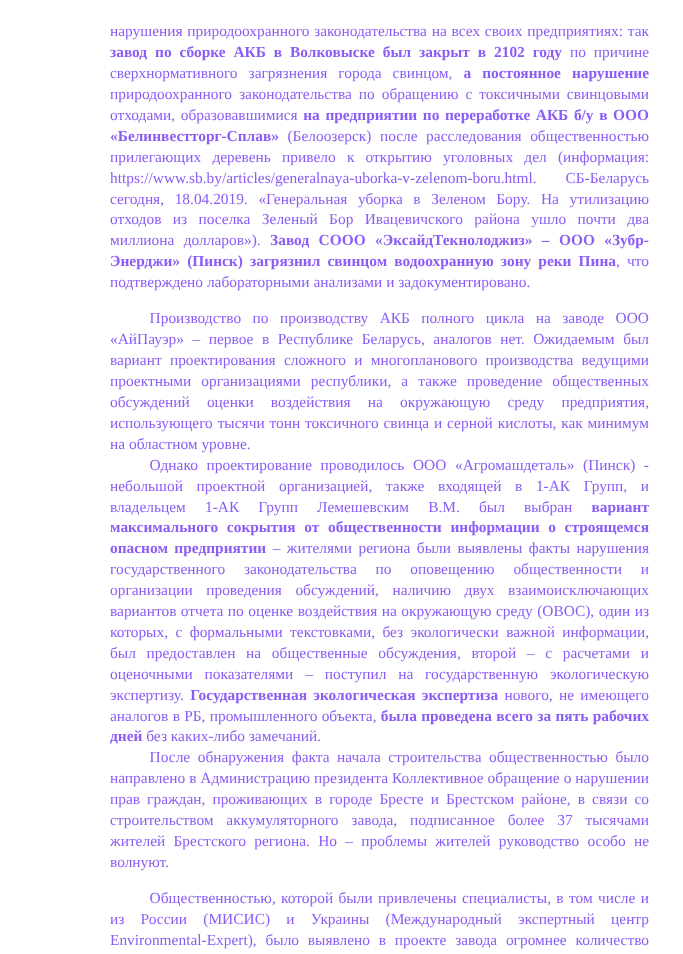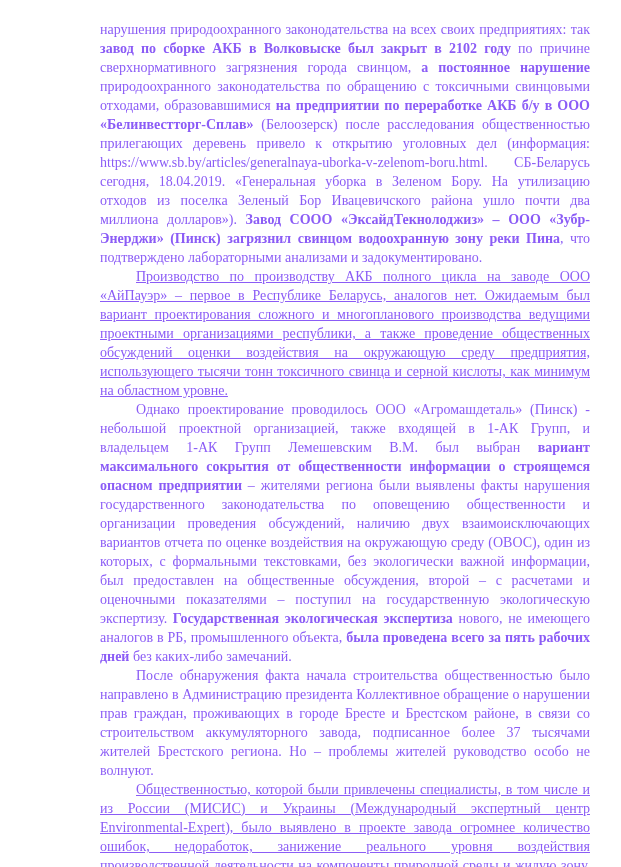--- a/index.html
+++ b/index.html
@@ -26,21 +26,21 @@
     color: #8b5cf6;
     text-align: justify;
   }
   .text-area p {
     margin: 0;
   }
   .text-area p.indent {
     text-indent: 36px;
   }
   .text-area p.gap {
-    text-decoration: underline;
+    margin-top: 14px;
   }
   .seg-bold {
     font-weight: bold;
   }
 </style>
 </head>
 <body>
 
 <div class="page">
   <div class="text-area" id="doc-text">

